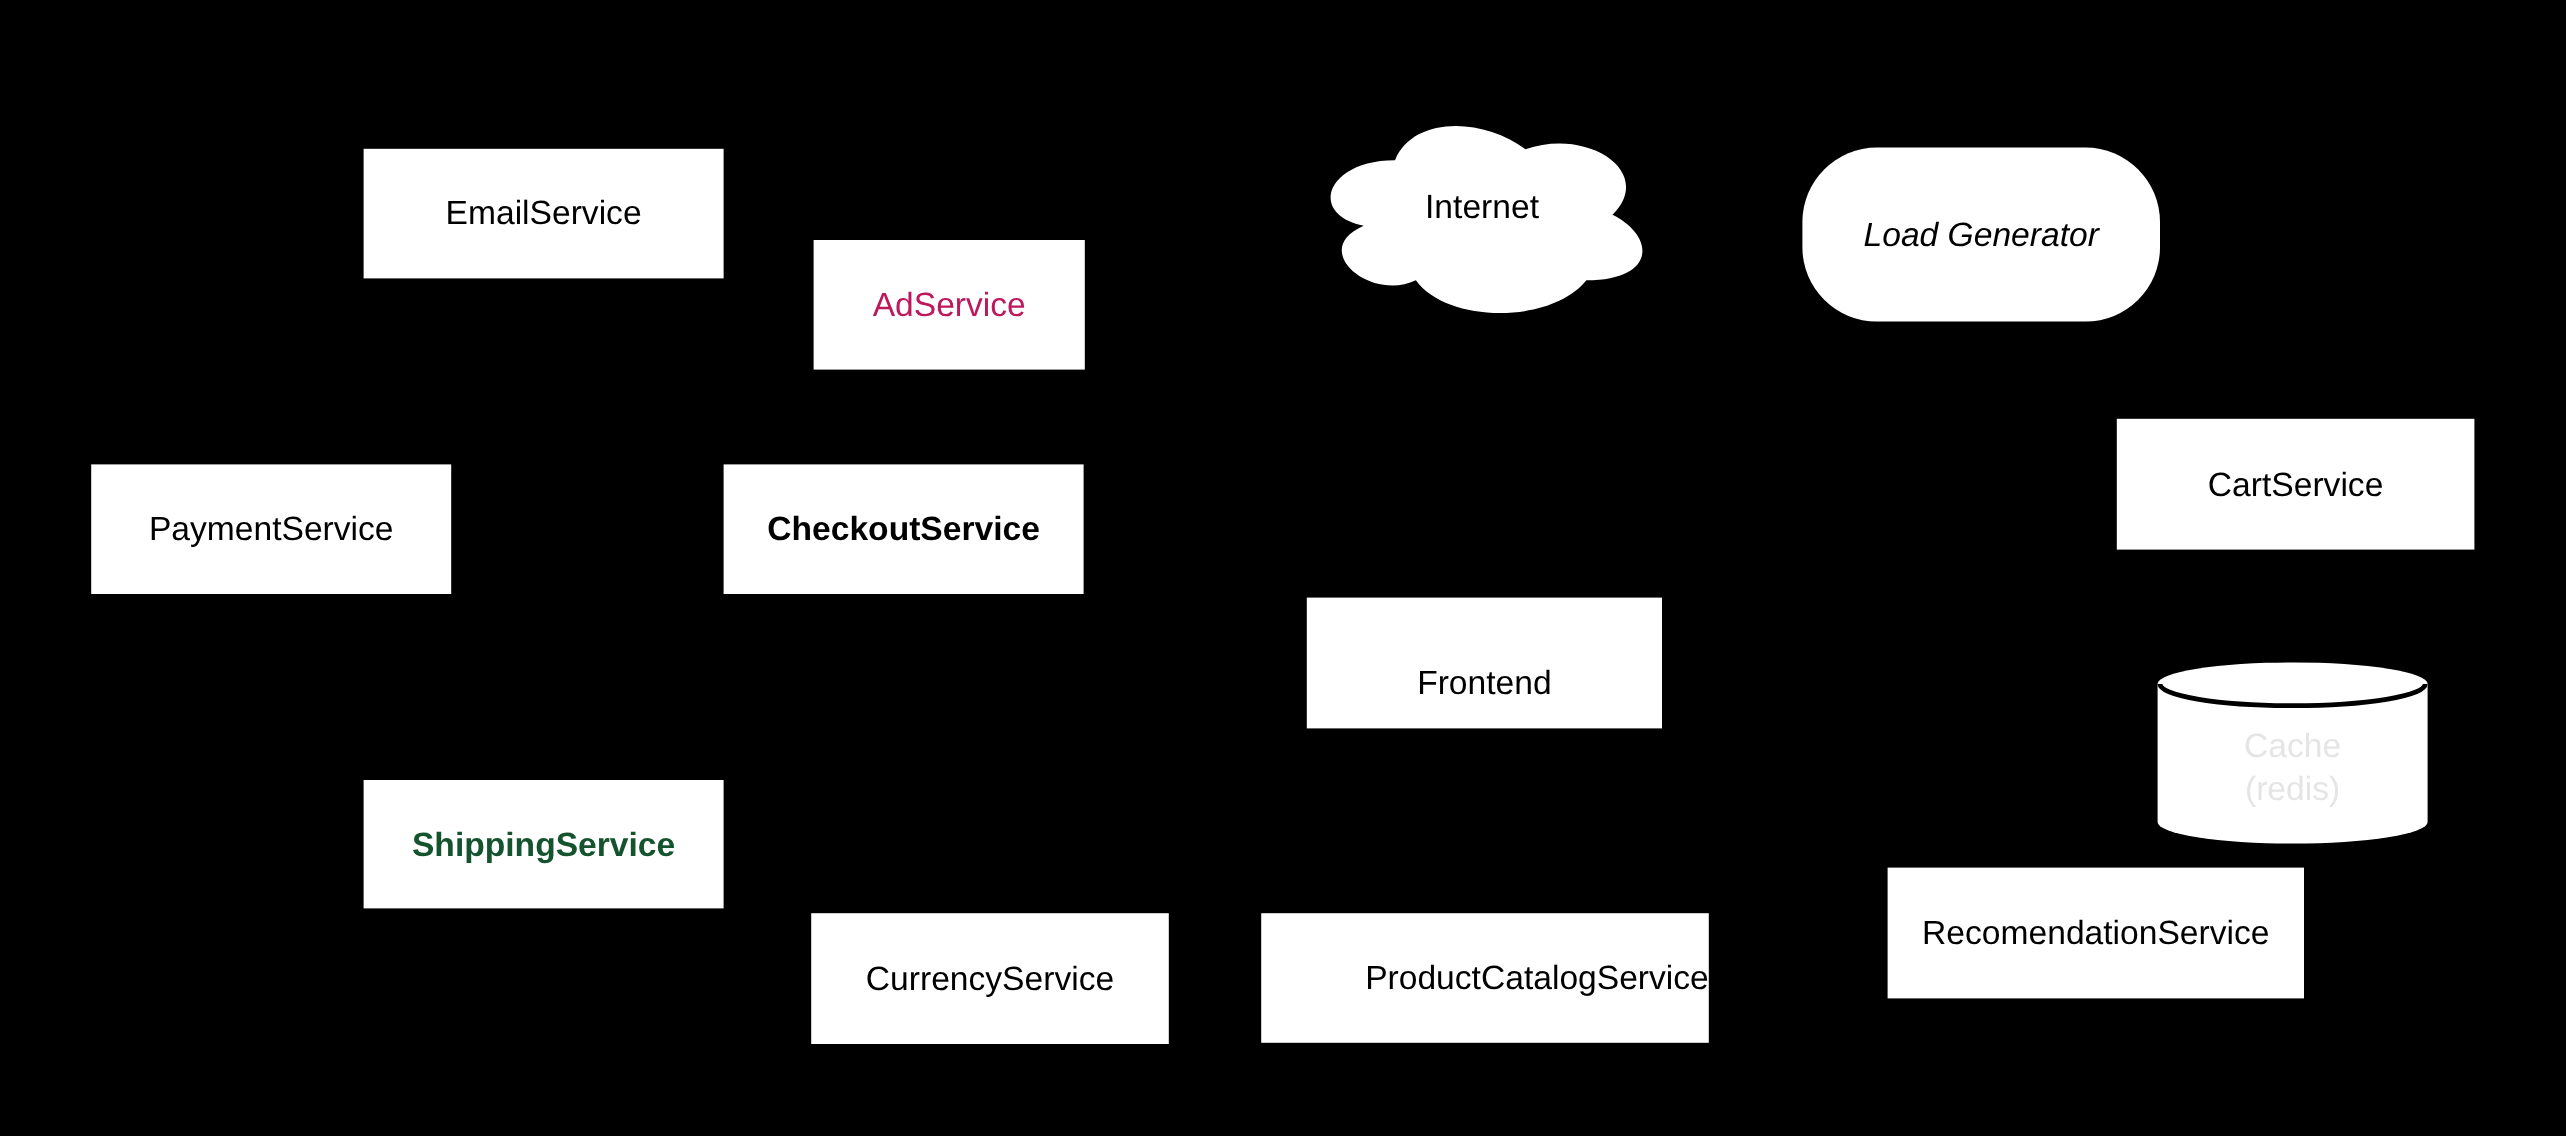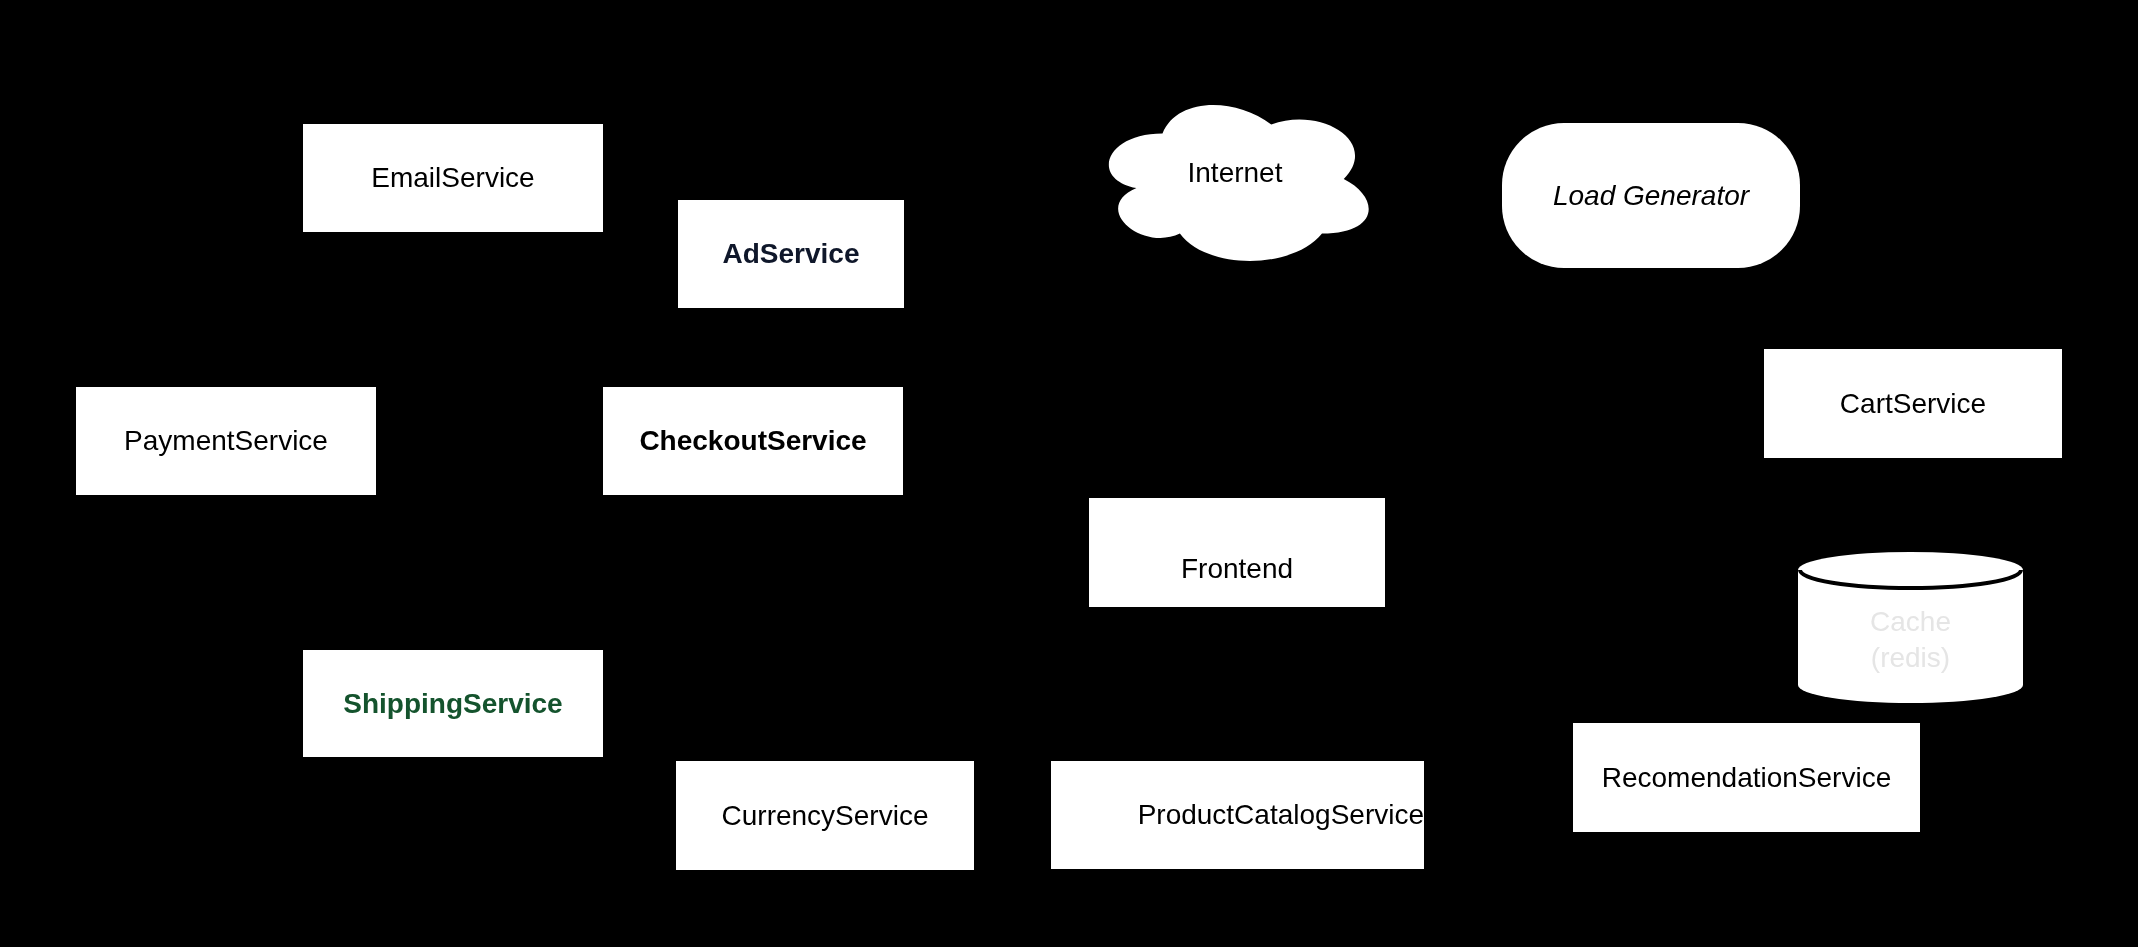--- a/index.html
+++ b/index.html
@@ -58,21 +58,21 @@
 </head>
 <body>
 
 <div class="stage" style="background: rgb(0, 0, 0);">
     <div class="node rect" style="left: 303px; top: 124px; width: 300px; height: 108px;">
       <div class="label" style="color: rgb(0, 0, 0);">
         <span>EmailService</span>
       </div>
     </div>
     <div class="node rect" style="left: 678px; top: 200px; width: 226px; height: 108px;">
-      <div class="label" style="color: #0f172a; font-weight: bold;">
+      <div class="label" style="color: #be185d;">
         <span>AdService</span>
       </div>
     </div>
     <div class="node cloud" style="left: 1090px; top: 88px; width: 290px; height: 182px;">
       <svg class="shape" width="290" height="182" viewBox="0 0 290 182">
         <path d="M 72.5 45.5 C 14.5 45.5 0 91 46.4 100.10000000000001 C 0 120.12 52.199999999999996 163.8 89.9 145.6 C 116 182 203 182 232 145.6 C 290 145.6 290 109.2 253.75 91 C 290 54.6 232 18.2 181.25 36.4 C 145 9.1 87 9.1 72.5 45.5 Z" fill="#ffffff"></path>
       </svg>
       <div class="label" style="color: rgb(0, 0, 0); justify-content: flex-end;">
         <span>Internet</span>
       </div>

